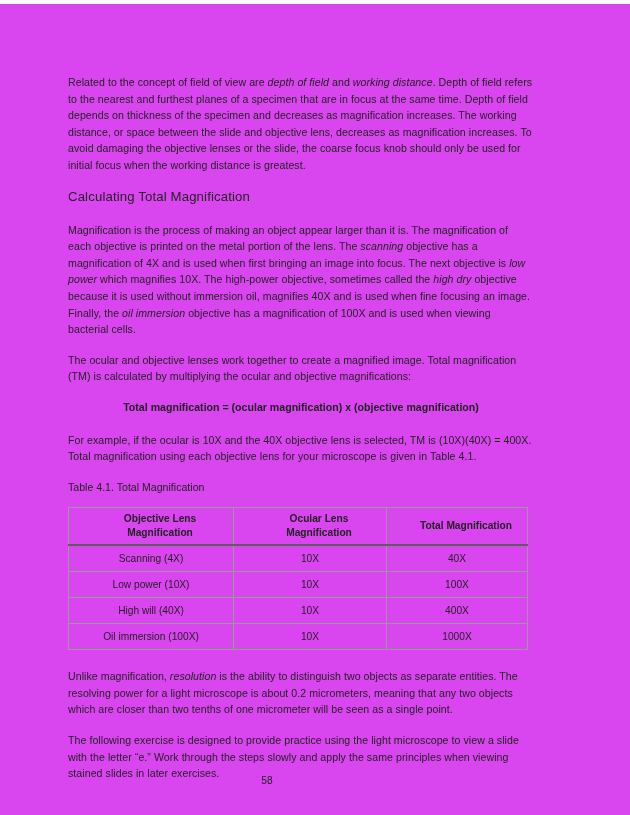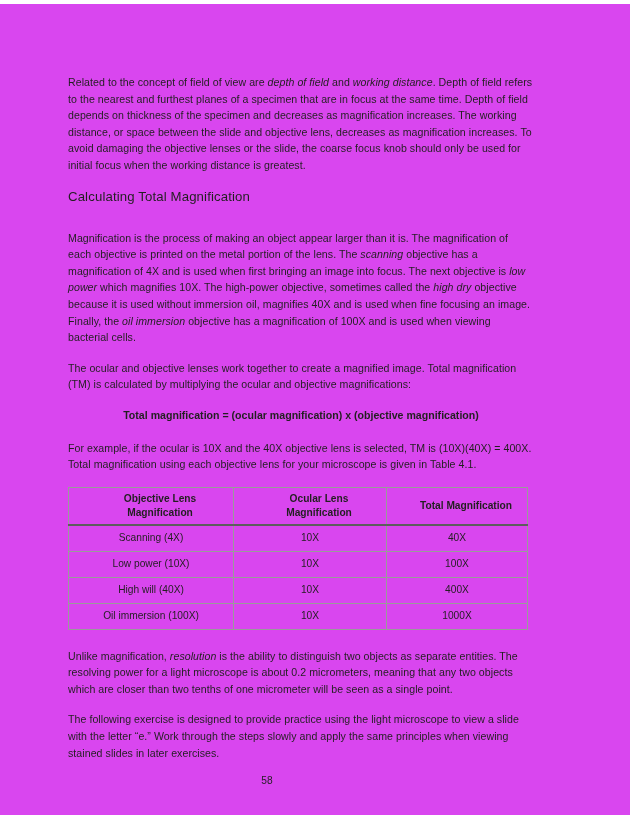--- a/index.html
+++ b/index.html
@@ -30,21 +30,21 @@
   }
   p.body-par {
     margin: 0 0 14px 0;
     font-size: 10.6px;
     line-height: 16.6px;
     text-align: left;
     color: #221f20;
     letter-spacing: 0.005em;
   }
   h2.section-heading {
-    margin: 12px 0 24px 0;
+    margin: 12px 0 16px 0;
     font-size: 13.2px;
     line-height: 18px;
     font-weight: normal;
     color: #221f20;
     letter-spacing: 0.01em;
   }
   .formula {
     margin: 4px 0 16px 0;
     font-size: 10.6px;
     line-height: 16.6px;
@@ -107,20 +107,21 @@
     <h2 class="section-heading">Calculating Total Magnification</h2>
 
     <p class="body-par"><span>Magnification is the process of making an object appear larger than it is. The magnification of each objective is printed on the metal portion of the lens. The </span><em>scanning</em><span> objective has a magnification of 4X and is used when first bringing an image into focus. The next objective is </span><em>low power</em><span> which magnifies 10X. The high-power objective, sometimes called the </span><em>high dry</em><span> objective because it is used without immersion oil, magnifies 40X and is used when fine focusing an image. Finally, the </span><em>oil immersion</em><span> objective has a magnification of 100X and is used when viewing bacterial cells.</span></p>
 
     <p class="body-par">The ocular and objective lenses work together to create a magnified image. Total magnification (TM) is calculated by multiplying the ocular and objective magnifications:</p>
 
     <p class="formula">Total magnification = (ocular magnification) x (objective magnification)</p>
 
     <p class="body-par">For example, if the ocular is 10X and the 40X objective lens is selected, TM is (10X)(40X) = 400X. Total magnification using each objective lens for your microscope is given in Table 4.1.</p>
 
+    <p class="table-caption">Table 4.1. Total Magnification</p>
 
     <table class="mag-table">
       <colgroup>
         <col class="c1">
           <col class="c2">
           <col class="c3">
       </colgroup>
       <thead>
         <tr>
           <th>Objective Lens Magnification</th>

